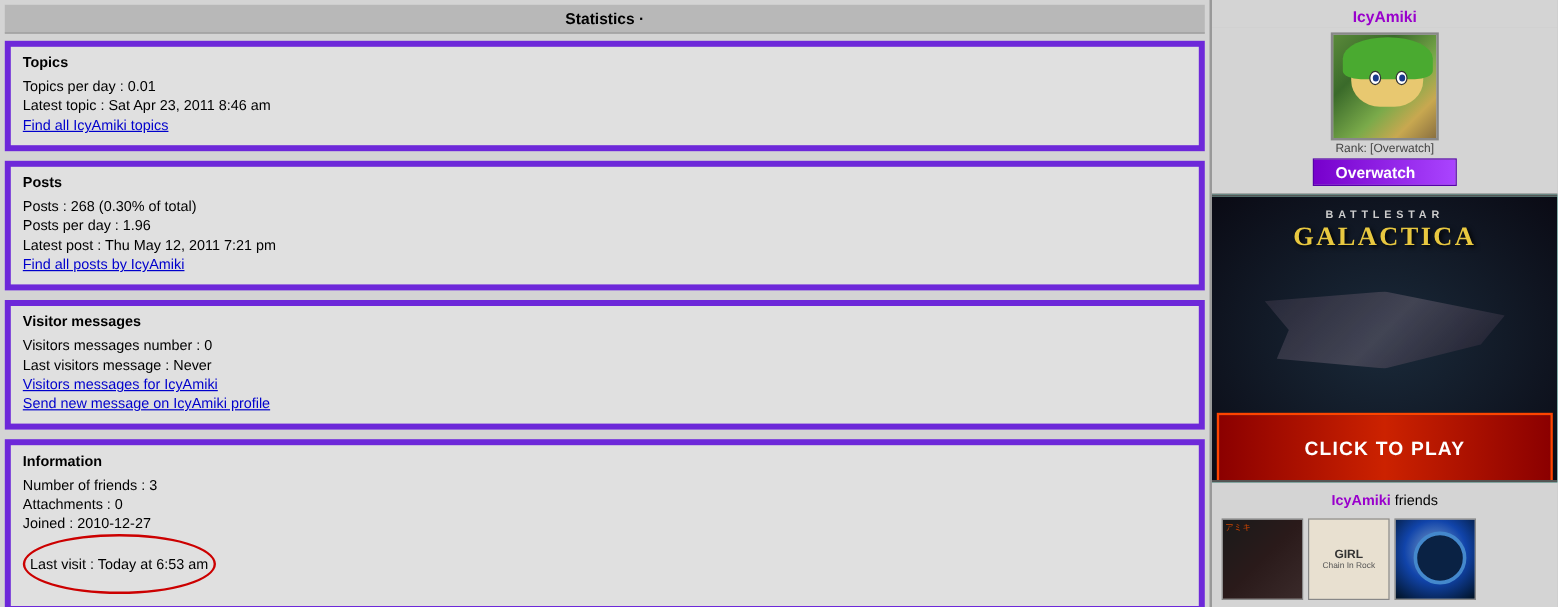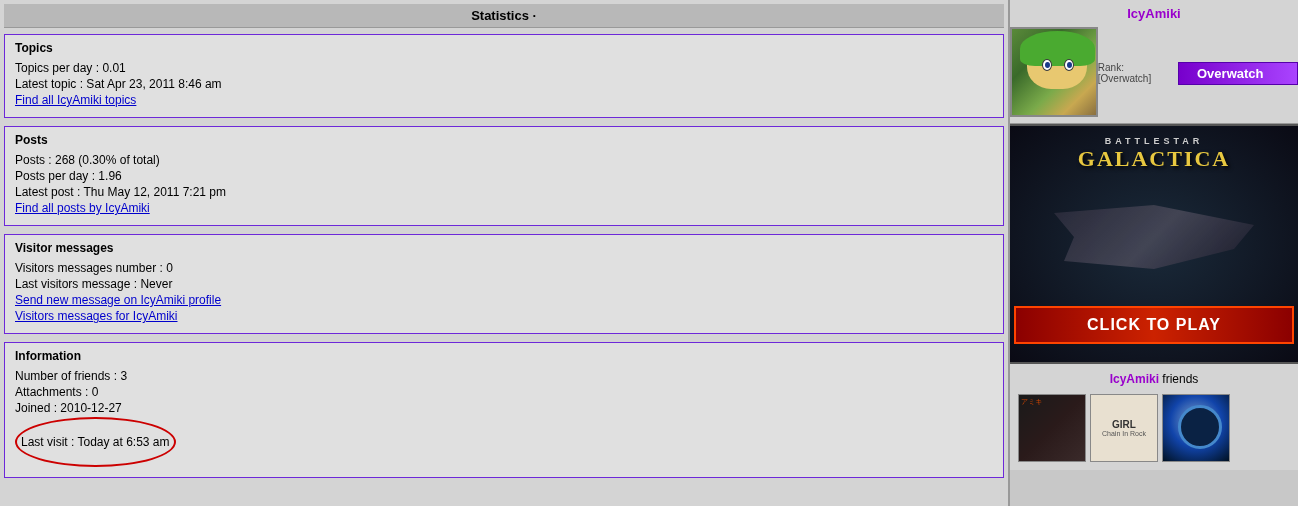--- a/index.html
+++ b/index.html
@@ -24,21 +24,21 @@
       text-align: center;
       background: #b8b8b8;
       border-bottom: 1px solid #999;
       padding: 4px 0;
       font-size: 13px;
       font-weight: bold;
       color: #000;
       margin-bottom: 6px;
     }
     .section-box {
-      border: 1px solid #6d28d9;
+      border: 5px solid #6d28d9;
       background: #e0e0e0;
       margin-bottom: 8px;
       padding: 6px 10px 8px 10px;
     }
     .section-title {
       font-weight: bold;
       font-size: 12px;
       margin-bottom: 6px;
       color: #000;
     }
@@ -70,20 +70,21 @@
       text-align: center;
       color: #9900cc;
       font-weight: bold;
       font-size: 13px;
       padding: 6px 0 2px 0;
       background: #d4d4d4;
     }
     .avatar-section {
       background: #d4d4d4;
       display: flex;
+      flex-direction: column;
       align-items: center;
       padding: 4px 0 6px 0;
       border-bottom: 1px solid #999;
     }
     .avatar-img {
       width: 90px;
       height: 90px;
       background: linear-gradient(135deg, #5a8a3a 0%, #3a6a2a 30%, #7aaa4a 60%, #c8a850 80%, #8a7040 100%);
       border: 2px solid #888;
       position: relative;
@@ -200,21 +201,21 @@
       clip-path: polygon(10% 50%, 0% 20%, 50% 10%, 100% 35%, 90% 65%, 50% 90%, 5% 80%);
       opacity: 0.85;
       box-shadow: 0 0 20px rgba(100,120,180,0.3);
     }
     .ad-cta {
       background: linear-gradient(90deg, #8b0000, #cc2200, #8b0000);
       color: #fff;
       font-weight: bold;
       font-size: 16px;
       text-align: center;
-      padding: 8px;
+      padding: 20px;
       margin: 4px 4px;
       border: 2px solid #ff4400;
       cursor: pointer;
       letter-spacing: 1px;
     }
     .friends-section {
       background: #d4d4d4;
       padding: 4px 6px;
     }
     .friends-title {
@@ -315,24 +316,24 @@
         </p>
       </div>
     </div>
 
     <div class="section-box">
       <div class="section-title">Visitor messages</div>
       <div class="section-content">
         <p>Visitors messages number : 0</p>
         <p>Last visitors message : Never</p>
         <p>
+          <a>Visitors messages for IcyAmiki</a>
+        </p>
+        <p>
           <a>Send new message on IcyAmiki profile</a>
-        </p>
-        <p>
-          <a>Visitors messages for IcyAmiki</a>
         </p>
       </div>
     </div>
 
     <div class="section-box">
       <div class="section-title">Information</div>
       <div class="section-content">
         <p>Number of friends : 3</p>
         <p>Attachments : 0</p>
         <p>Joined : 2010-12-27</p>

